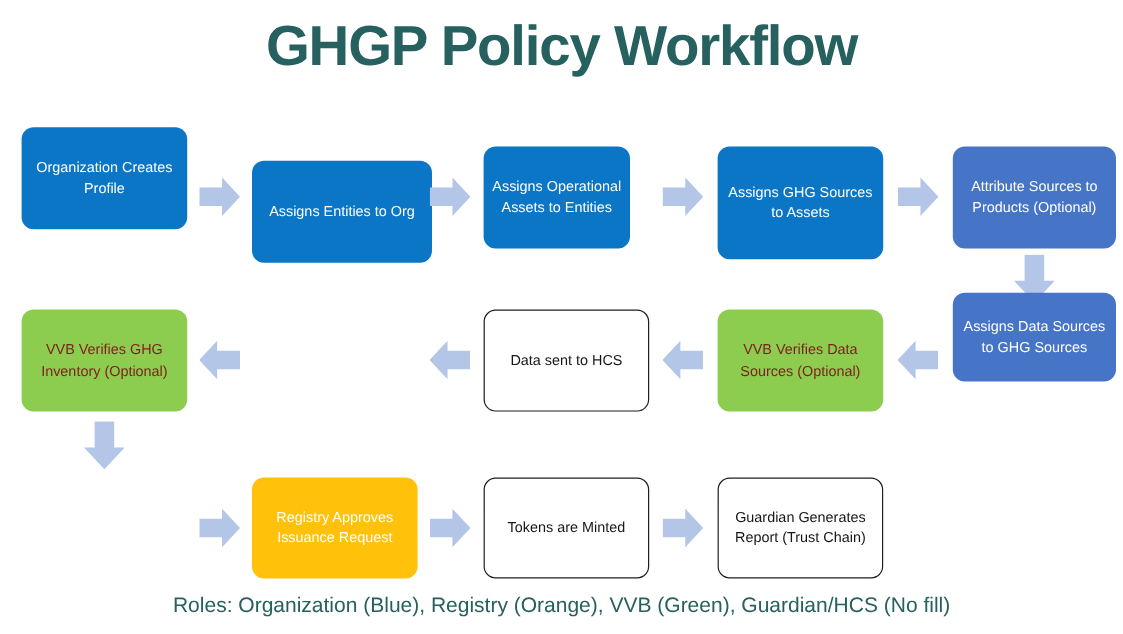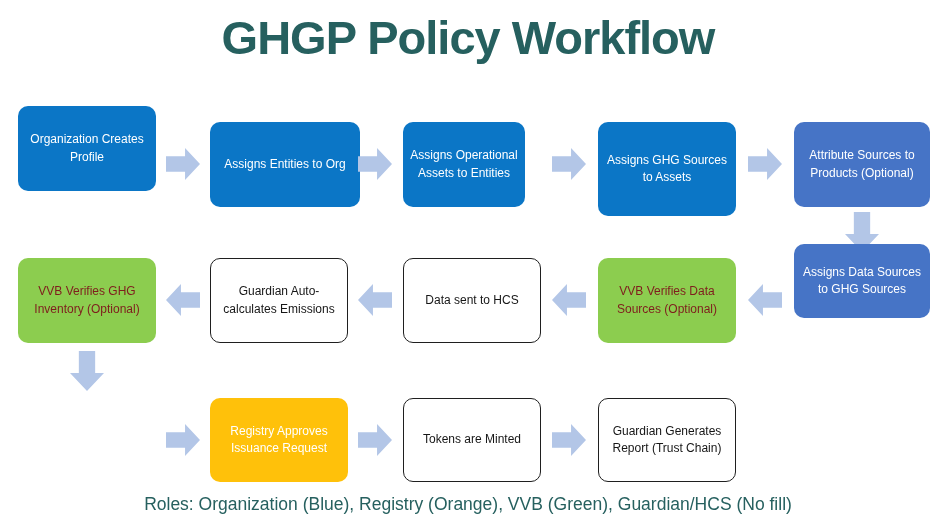--- a/index.html
+++ b/index.html
@@ -42,33 +42,32 @@
 </style>
 </head>
 <body>
 
 <div class="canvas">
 
   <h1 class="title">GHGP Policy Workflow</h1>
 
   <div class="box role-blue" style="left:18px;top:106px;width:138px;height:85px">Organization Creates Profile</div>
   <div class="arrow right" style="left:166px;top:148px"></div>
-  <div class="box role-blue" style="left:210px;top:122px;width:150px;height:85px">Assigns Entities to Org</div>
+  <div class="box role-blue" style="left:210px;top:134px;width:150px;height:85px">Assigns Entities to Org</div>
   <div class="arrow right" style="left:358px;top:148px"></div>
   <div class="box role-blue" style="left:403px;top:122px;width:122px;height:85px">Assigns Operational Assets to Entities</div>
   <div class="arrow right" style="left:552px;top:148px"></div>
   <div class="box role-blue" style="left:598px;top:122px;width:138px;height:94px">Assigns GHG Sources to Assets</div>
   <div class="arrow right" style="left:748px;top:148px"></div>
   <div class="box role-indigo" style="left:794px;top:122px;width:136px;height:85px">Attribute Sources to Products (Optional)</div>
 
   <div class="arrow down" style="left:845px;top:212px"></div>
 
   <div class="box role-green" style="left:18px;top:258px;width:138px;height:85px">VVB Verifies GHG Inventory (Optional)</div>
   <div class="arrow left" style="left:166px;top:284px"></div>
-  <div class="box role-nofill" style="left:210px;top:258px;width:138px;height:85px">Guardian Auto-calculates Emissions</div>
   <div class="arrow left" style="left:358px;top:284px"></div>
   <div class="box role-nofill" style="left:403px;top:258px;width:138px;height:85px">Data sent to HCS</div>
   <div class="arrow left" style="left:552px;top:284px"></div>
   <div class="box role-green" style="left:598px;top:258px;width:138px;height:85px">VVB Verifies Data Sources (Optional)</div>
   <div class="arrow left" style="left:748px;top:284px"></div>
   <div class="box role-indigo" style="left:794px;top:244px;width:136px;height:74px">Assigns Data Sources to GHG Sources</div>
 
   <div class="arrow down" style="left:70px;top:351px"></div>
 
   <div class="arrow right" style="left:166px;top:424px"></div>

